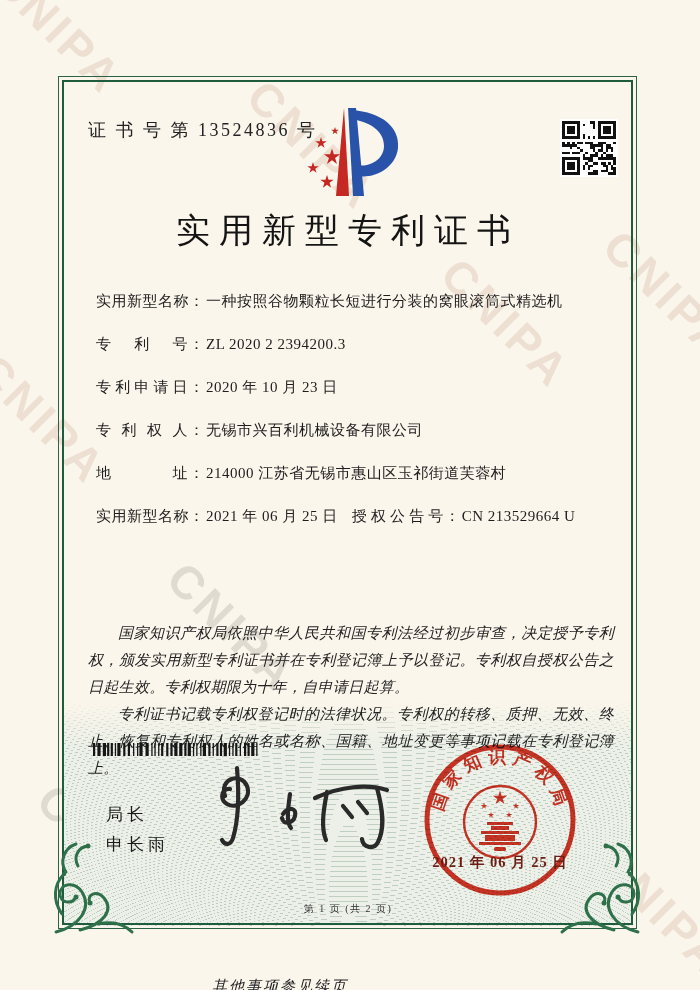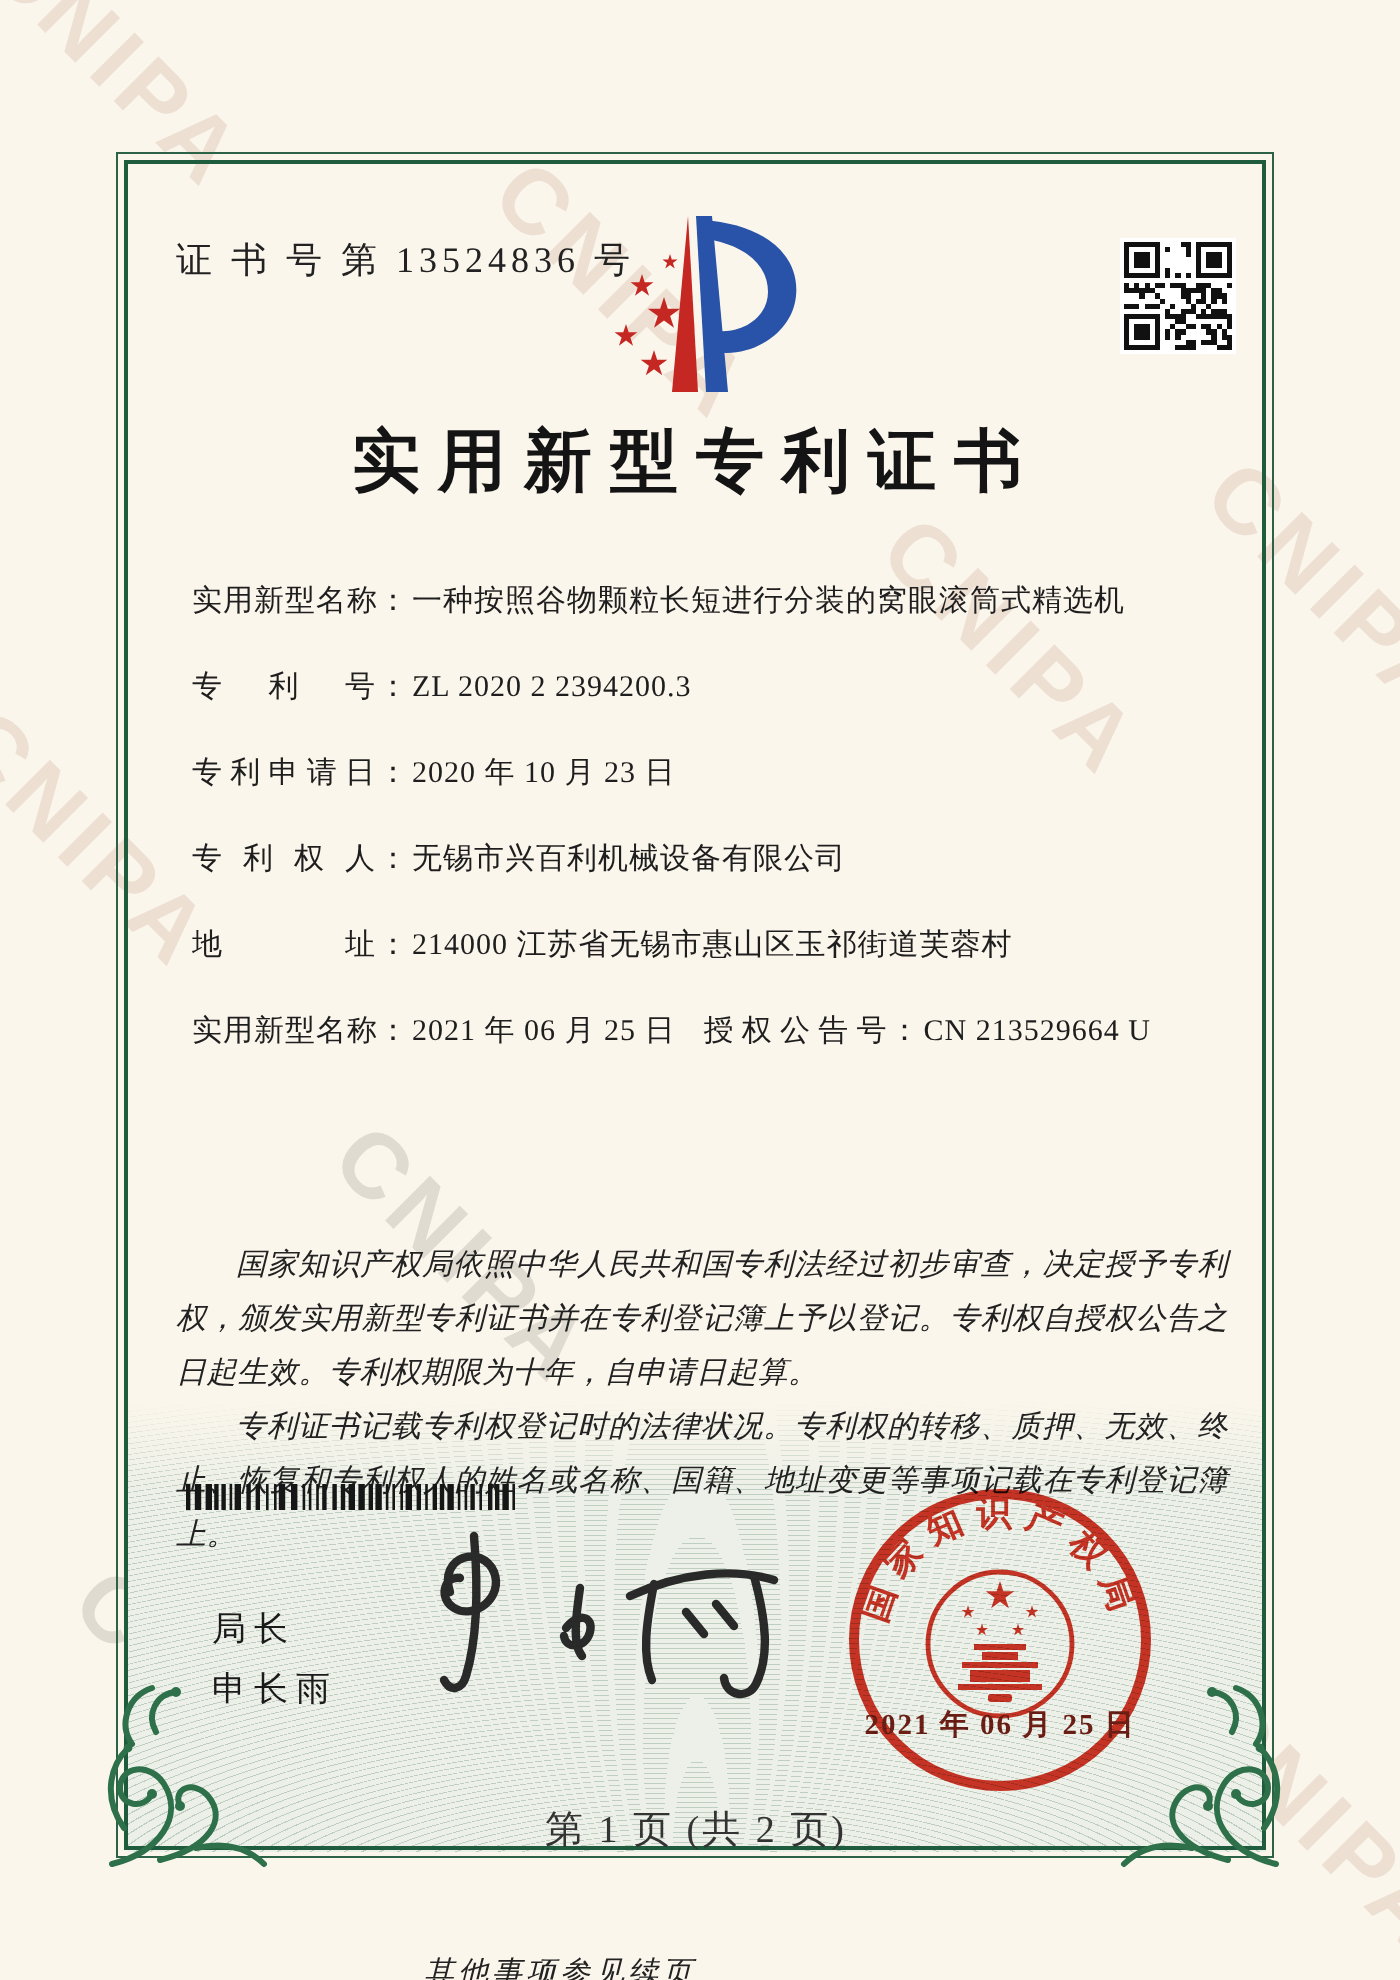--- a/index.html
+++ b/index.html
@@ -42,21 +42,21 @@
     position:absolute;left:88px;top:118px;z-index:5;
     font-size:18px;letter-spacing:2.5px;color:#222;
   }
   .logo{position:absolute;left:288px;top:104px;z-index:5;}
   .qr{
     position:absolute;left:560px;top:119px;width:58px;height:58px;z-index:5;
     background:#fff;padding:2px;box-sizing:border-box;
   }
   .title{
     position:absolute;left:58px;top:208px;width:580px;z-index:5;margin:0;
-    text-align:center;font-size:34px;font-weight:bold;letter-spacing:9px;
+    text-align:center;font-size:34px;font-weight:normal;letter-spacing:9px;
     color:#141414;
   }
   
   .fields{position:absolute;left:96px;top:291px;width:520px;z-index:5;font-size:15px;}
   .frow{height:43px;line-height:21px;white-space:nowrap;}
   .flabel{
     display:inline-block;width:92px;vertical-align:top;
     text-align:justify;text-align-last:justify;letter-spacing:0.5px;
   }
   .fcolon{display:inline-block;margin:0 2px 0 1px;}
@@ -78,21 +78,21 @@
     letter-spacing:4px;color:#1a1a1a;line-height:30px;
   }
   .signature{position:absolute;left:195px;top:762px;z-index:6;}
   .seal{position:absolute;left:420px;top:740px;z-index:7;mix-blend-mode:multiply;}
   .flourish{position:absolute;z-index:4;}
   .flourish.bl{left:46px;top:836px;}
   .flourish.br{left:556px;top:836px;transform:scaleX(-1);}
   
   .page-num{
     position:absolute;left:58px;top:902px;width:580px;z-index:5;
-    text-align:center;font-size:19px;letter-spacing:1.5px;color:#333;
+    text-align:center;font-size:10px;letter-spacing:1.5px;color:#333;
   }
   .cont-note{
     position:absolute;left:0;top:977px;width:560px;z-index:5;
     text-align:center;font-size:15px;font-style:italic;letter-spacing:2px;color:#222;
   }
 </style>
 </head>
 <body>
 
 <div class="page">

